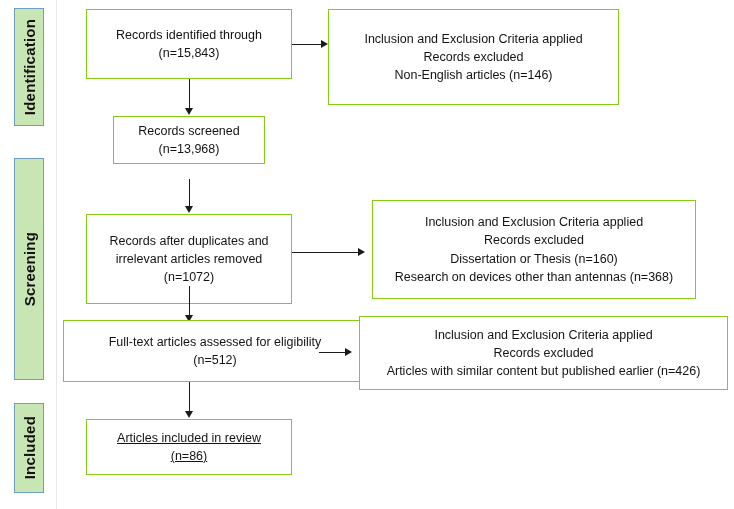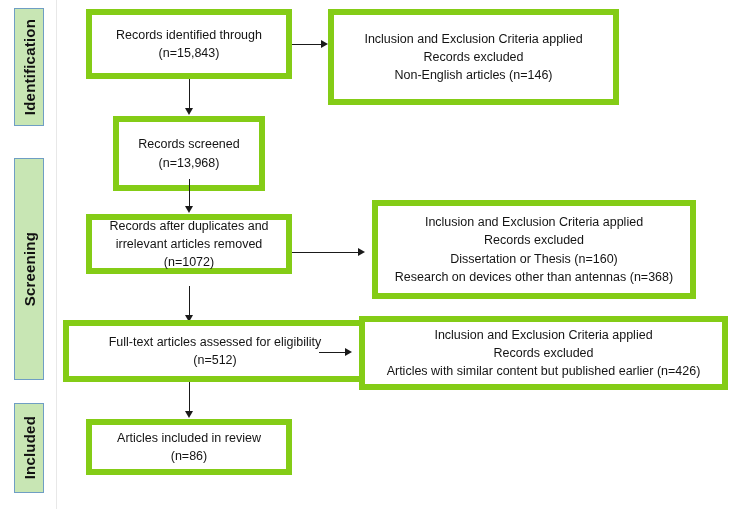--- a/index.html
+++ b/index.html
@@ -36,21 +36,21 @@
     font-weight: bold;
     color: #111111;
     letter-spacing: 0.2px;
     white-space: nowrap;
   }
   
   .box {
     position: absolute;
     box-sizing: border-box;
     background: #ffffff;
-    border: 6px solid #84cc16;
+    border: 1px solid #84cc16;
     display: flex;
     flex-direction: column;
     align-items: center;
     justify-content: center;
     text-align: center;
     font-size: 12.5px;
     color: #141414;
     line-height: 1.45;
     padding: 2px 16px;
   }
@@ -121,29 +121,29 @@
     <span class="ln">Records excluded</span>
     <span class="ln">Non-English articles (n=146)</span>
   </div>
 
   <div class="hline" style="left:292px; top:44px; width:29px;"></div>
   <div class="arrow-right" style="left:321px; top:40px;"></div>
 
   <div class="vline" style="left:189px; top:79px; height:32px;"></div>
   <div class="arrow-down" style="left:185px; top:108px;"></div>
 
-  <div class="box" style="left:113px; top:116px; width:152px; height:75px;">
+  <div class="box" style="left:113px; top:116px; width:152px; height:48px;">
     <span class="ln">Records screened</span>
     <span class="ln">(n=13,968)</span>
   </div>
 
   <div class="vline" style="left:189px; top:179px; height:30px;"></div>
   <div class="arrow-down" style="left:185px; top:206px;"></div>
 
-  <div class="box" style="left:86px; top:214px; width:206px; height:60px;">
+  <div class="box" style="left:86px; top:214px; width:206px; height:90px;">
     <span class="ln">Records after duplicates and</span>
     <span class="ln">irrelevant articles removed</span>
     <span class="ln">(n=1072)</span>
   </div>
 
   <div class="box" style="left:372px; top:200px; width:324px; height:99px;">
     <span class="ln">Inclusion and Exclusion Criteria applied</span>
     <span class="ln">Records excluded</span>
     <span class="ln">Dissertation or Thesis (n=160)</span>
     <span class="ln">Research on devices other than antennas (n=368)</span>
@@ -165,18 +165,18 @@
     <span class="ln">Records excluded</span>
     <span class="ln">Articles with similar content but published earlier (n=426)</span>
   </div>
 
   <div class="hline" style="left:319px; top:352px; width:26px;"></div>
   <div class="arrow-right" style="left:345px; top:348px;"></div>
 
   <div class="vline" style="left:189px; top:382px; height:32px;"></div>
   <div class="arrow-down" style="left:185px; top:411px;"></div>
 
-  <div class="box" style="left:86px; top:419px; width:206px; height:56px;">
+  <div class="box" style="left:86px; top:419px; width:206px; height:56px;text-decoration:underline;">
     <span class="ln">Articles included in review</span>
     <span class="ln">(n=86)</span>
   </div>
 
 </div>
 
 </body></html>

